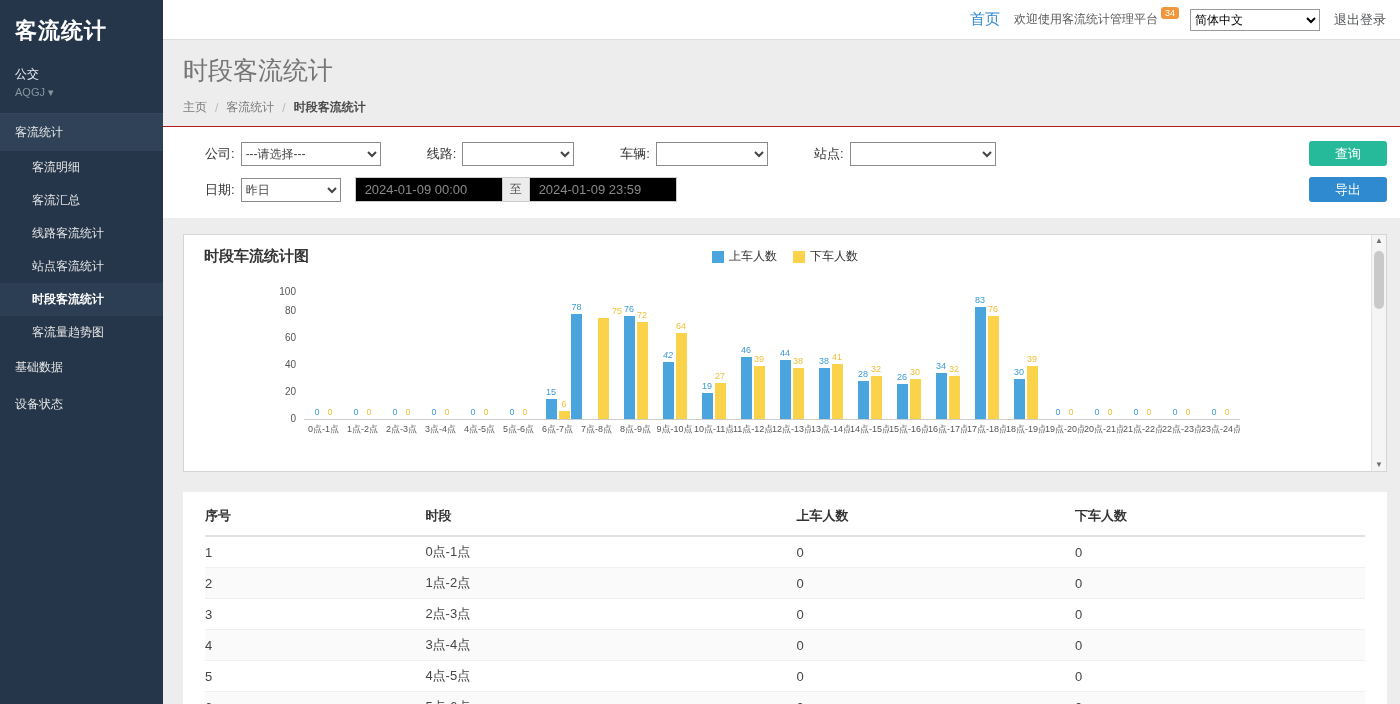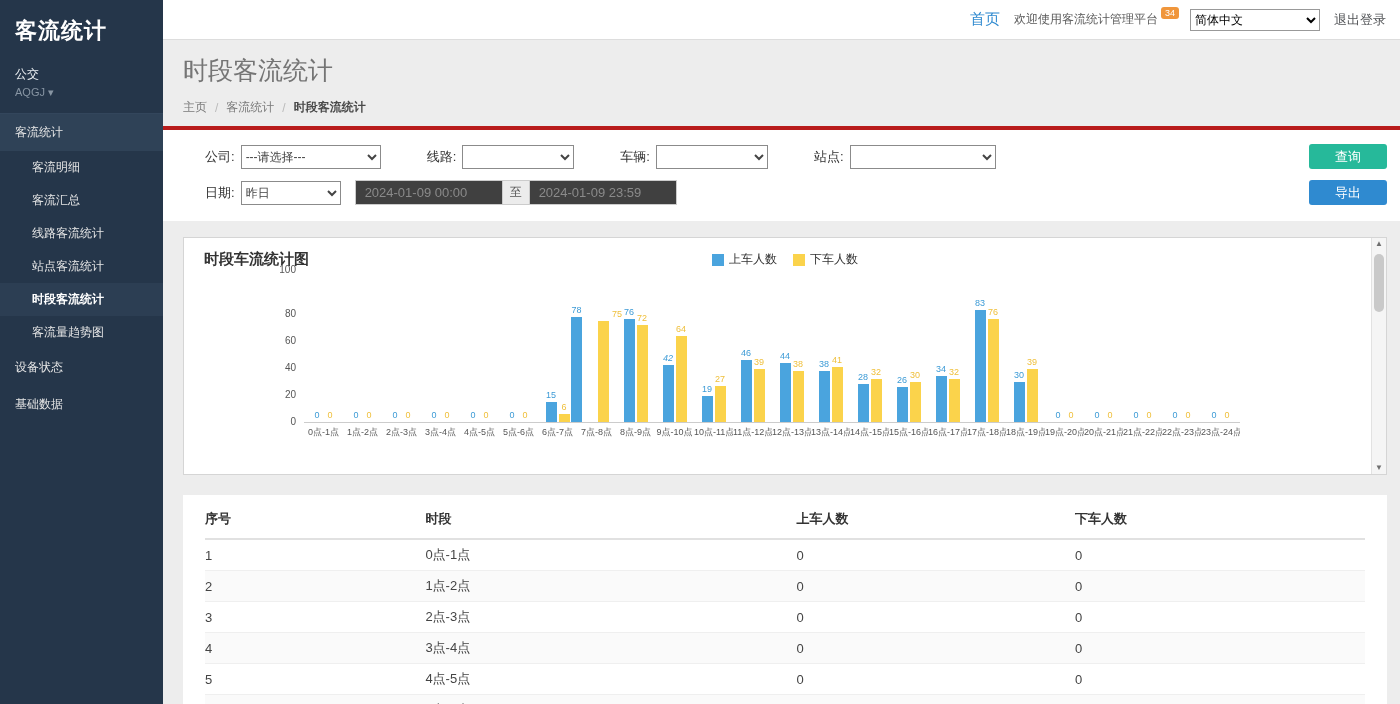--- a/index.html
+++ b/index.html
@@ -38,28 +38,28 @@
 
   
   .page-head { padding:14px 20px 10px 20px; }
   .page-title { font-size:25px; color:#757575; font-weight:normal; }
   .breadcrumb { margin-top:12px; font-size:12px; color:#999; display:flex; gap:8px; align-items:center; }
   .crumb { color:#7a7a7a; cursor:pointer; }
   .crumb.active { color:#4a4a4a; font-weight:bold; cursor:default; }
   .sep { color:#bbb; }
 
   
-  .filter-panel { background:#fff; padding:15px 20px 16px 42px; position:relative; border-top:4px solid #b91c1c; }
+  .filter-panel { background:#fff; padding:15px 20px 16px 42px; position:relative; border-top:1px solid #b91c1c; }
   .f-row { display:flex; align-items:center; }
   .f-row + .f-row { margin-top:11px; }
   .f-label { font-size:13px; color:#333; margin-right:6px; }
   select.f-select { height:24px; font-size:12px; border:1px solid #8b8b8b; background:#fff; color:#444; }
   .w140{width:140px;} .w110{width:112px;} .w145{width:146px;} .w100{width:100px;}
   .f-gap { width:46px; }
-  .date-input { height:25px; width:148px; background:#404040; border:1px solid #ccc;
+  .date-input { height:25px; width:148px; background:#000000; border:1px solid #ccc;
                 color:#8a8a8a; font-size:13px; padding-left:9px; }
   .date-addon { height:25px; width:26px; background:#ececec; border:1px solid #ccc; border-left:none; border-right:none;
                 display:flex; align-items:center; justify-content:center; font-size:12px; color:#555; }
   .btn-col { position:absolute; right:13px; top:14px; display:flex; flex-direction:column; gap:11px; }
   .btn { width:78px; height:25px; border:none; border-radius:3px; color:#fff; font-size:13px; cursor:pointer; }
   .btn-query { background:#26b99a; }
   .btn-export { background:#2f8ad0; }
 
   
   .chart-card { margin:16px 13px 0 20px; background:#fff; border:1px solid #d5d5d5;
@@ -105,22 +105,22 @@
   <div class="sb-menu">
       <div class="menu-section open">客流统计</div>
       <div class="menu-sub">
         <div class="menu-item">客流明细</div>
         <div class="menu-item">客流汇总</div>
         <div class="menu-item">线路客流统计</div>
         <div class="menu-item">站点客流统计</div>
         <div class="menu-item active">时段客流统计</div>
         <div class="menu-item">客流量趋势图</div>
       </div>
+      <div class="menu-section">基础数据</div>
       <div class="menu-section">设备状态</div>
-      <div class="menu-section">基础数据</div>
     </div>
 </div>
 
 <div class="right">
 
   <div class="topbar">
     <span class="tb-home">首页</span>
     <span class="tb-welcome">
       <span>欢迎使用客流统计管理平台</span><span class="tb-badge">34</span>
     </span>
@@ -187,21 +187,21 @@
             <span>下车人数</span>
           </div>
         </div>
       <div class="chart-area">
         <div class="y-axis">
             <div class="ytick" style="bottom: -4px;">0</div>
             <div class="ytick" style="bottom: 23px;">20</div>
             <div class="ytick" style="bottom: 50px; margin-top: 41px;">40</div>
             <div class="ytick" style="bottom: 77px;">60</div>
             <div class="ytick" style="bottom: 104px;">80</div>
-            <div class="ytick" style="bottom: 148px;">100</div>
+            <div class="ytick" style="bottom: 123px;">100</div>
           </div>
         <div class="plot">
             <div class="cat">
               <div class="barcol">
                 <div class="blab" style="color: rgb(61, 155, 214);">0</div>
                 <div class="bar" style="height: 0px; background: rgb(74, 164, 222);"></div>
               </div>
               <div class="barcol">
                 <div class="blab" style="color: rgb(239, 191, 58);">0</div>
                 <div class="bar" style="height: 0px; background: rgb(251, 211, 75);"></div>

